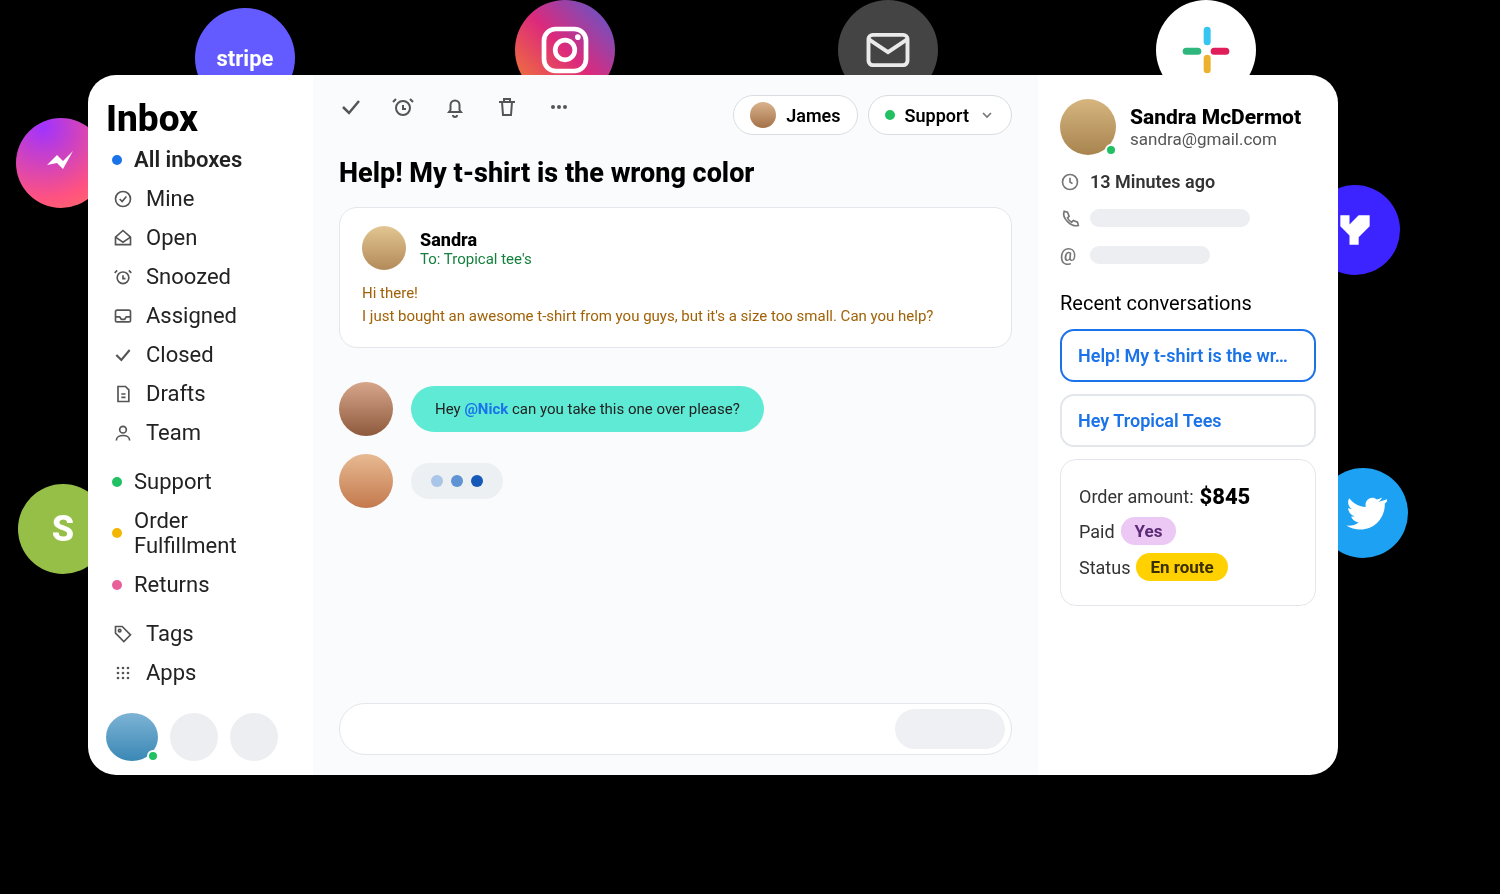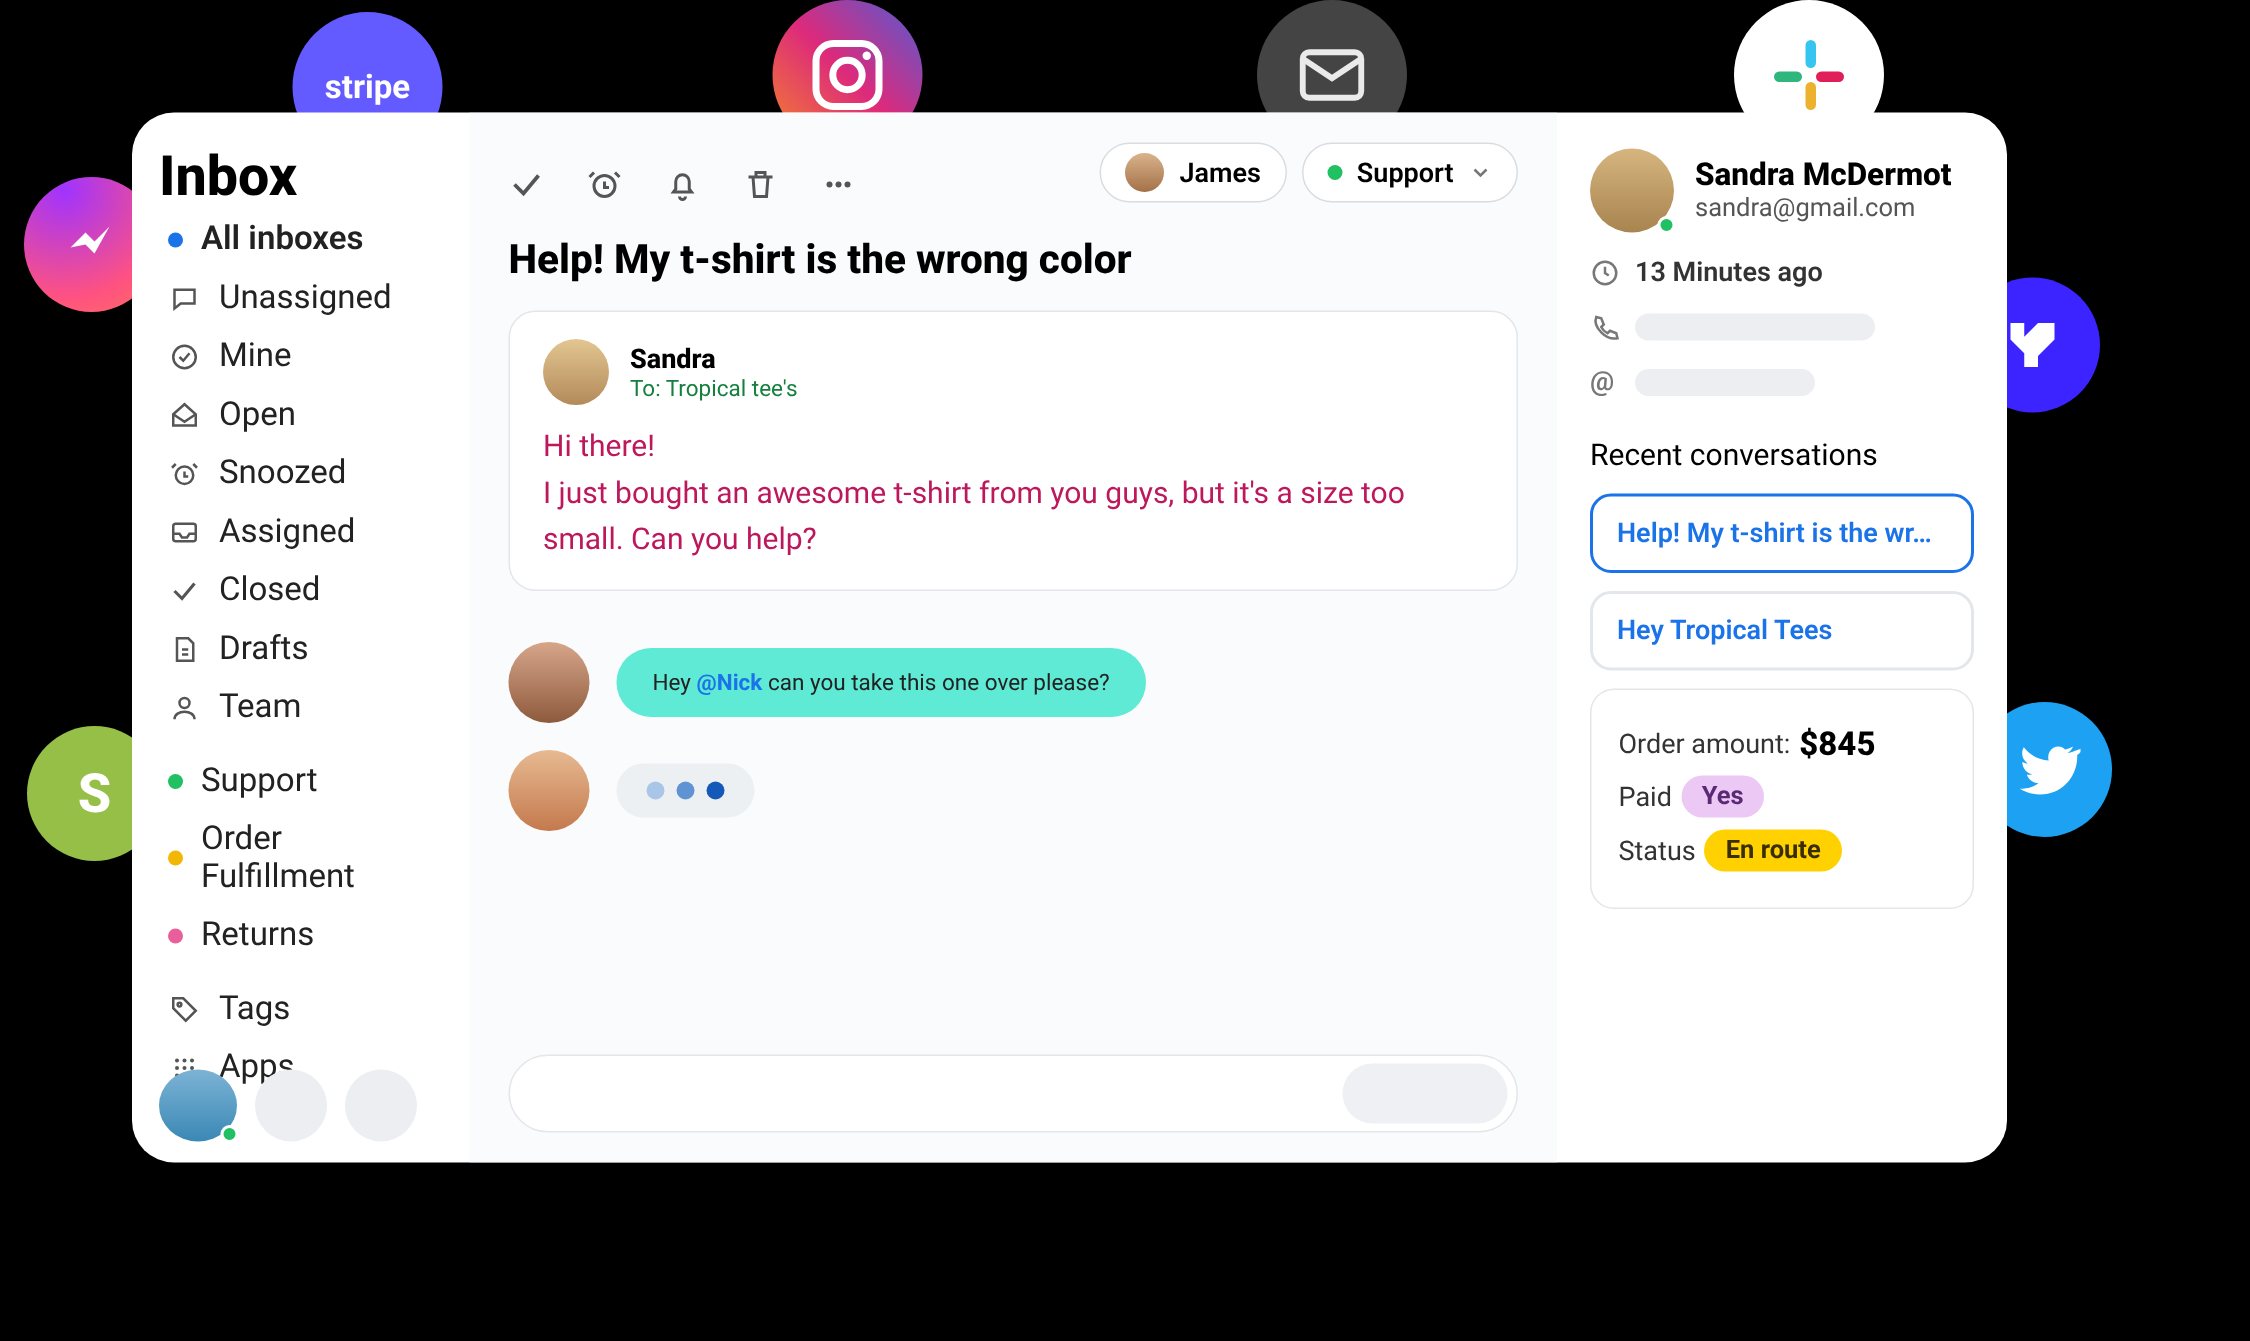--- a/index.html
+++ b/index.html
@@ -57,41 +57,41 @@
   .bottom-avatars {
     position: absolute; bottom: 14px; left: 18px;
     display: flex; gap: 12px;
   }
   .av-circle { width: 48px; height: 48px; border-radius: 50%; background:#eceef1; position:relative; }
   .av-circle.main { background: linear-gradient(180deg,#7db3d5,#3a88b5); }
   .presence-dot { position:absolute; right:-1px; bottom:-1px; width:12px;height:12px;border-radius:50%;background:#20c063;border:2px solid #fff;}
 
   
   .main { background:#fafbfc; padding: 20px 26px; display:flex; flex-direction:column; position:relative; }
-  .toolbar { display:flex; align-items:flex-end; gap:28px; }
+  .toolbar { display:flex; align-items:flex-start; gap:28px; }
   .tool-icon { color:#555; cursor:pointer; width:24px; height:24px; display:flex;align-items:center;justify-content:center;}
   .right-pills { margin-left:auto; display:flex; gap:10px; }
   .pill {
     display:flex; align-items:center; gap:10px;
     border:1.5px solid #d9dce1; border-radius:999px;
     padding:6px 16px; background:#fff; font-size:18px; font-weight:600;
     cursor:pointer;
   }
   .pill .mini-av{width:26px;height:26px;border-radius:50%;background:linear-gradient(180deg,#d9b38c,#a47148);}
   .pill .dot{width:10px;height:10px;border-radius:50%;background:#20c063;}
   .convo-title { font-size:27px; font-weight:800; margin:22px 0 18px 0; color:#000;}
   .msg-card {
     background:#fff; border:1.5px solid #e3e6ea; border-radius:18px;
     padding:18px 22px;
   }
   .from-row{display:flex;align-items:center;gap:14px;margin-bottom:12px;}
   .from-av{width:44px;height:44px;border-radius:50%;background:linear-gradient(180deg,#e2c691,#b38a5a);}
   .from-name{font-weight:800;font-size:18px;}
   .from-to{font-size:15px;color:#15803d;}
-  .msg-body{font-size:20px;color:#be185d;line-height:1.55;}
+  .msg-body{font-size:15px;color:#a16207;line-height:1.55;}
   .note-row{display:flex;align-items:center;gap:18px;margin-top:34px;}
   .note-av{width:54px;height:54px;border-radius:50%;background:linear-gradient(180deg,#d7a68a,#8e5a3e);}
   .note-bubble{background:#5eead4;border-radius:999px;padding:14px 24px;font-size:15px;color:#222;}
   .mention{color:#1a73e8;font-weight:700;}
   .typing-row{display:flex;align-items:center;gap:18px;margin-top:18px;}
   .typing-av{width:54px;height:54px;border-radius:50%;background:linear-gradient(180deg,#e7ba92,#c4794d);}
   .typing-bubble{background:#edf0f3;border-radius:999px;padding:12px 20px;display:flex;gap:8px;}
   .tdot{width:12px;height:12px;border-radius:50%;}
   .composer{
     margin-top:auto;
@@ -177,28 +177,20 @@
   <aside class="sidebar">
     <div class="sb-title">Inbox</div>
 
     <div class="sb-item active">
       <span class="sb-dot" style="background:#1a73e8"></span>
       <span>All inboxes</span>
     </div>
     <div class="sb-item">
       <span class="sb-icon">
           <svg width="20" height="20" viewBox="0 0 24 24" fill="none" stroke="currentColor" stroke-width="2">
-            <path d="M4 5h16v11H9l-5 4z"></path>
-          </svg>
-        </span>
-      <span>Unassigned</span>
-    </div>
-    <div class="sb-item">
-      <span class="sb-icon">
-          <svg width="20" height="20" viewBox="0 0 24 24" fill="none" stroke="currentColor" stroke-width="2">
             <circle cx="12" cy="12" r="9"></circle>
             <path d="M8 12l3 3 5-6"></path>
           </svg>
         </span>
       <span>Mine</span>
     </div>
     <div class="sb-item">
       <span class="sb-icon">
           <svg width="20" height="20" viewBox="0 0 24 24" fill="none" stroke="currentColor" stroke-width="2">
             <path d="M3 11l9-8 9 8v9H3z"></path>

